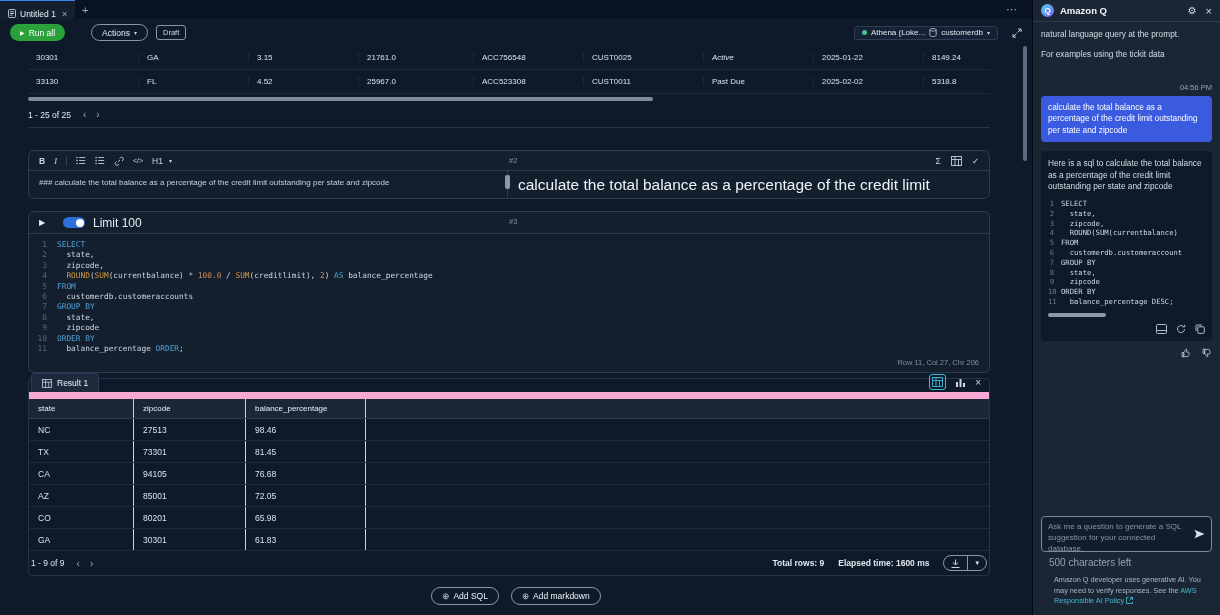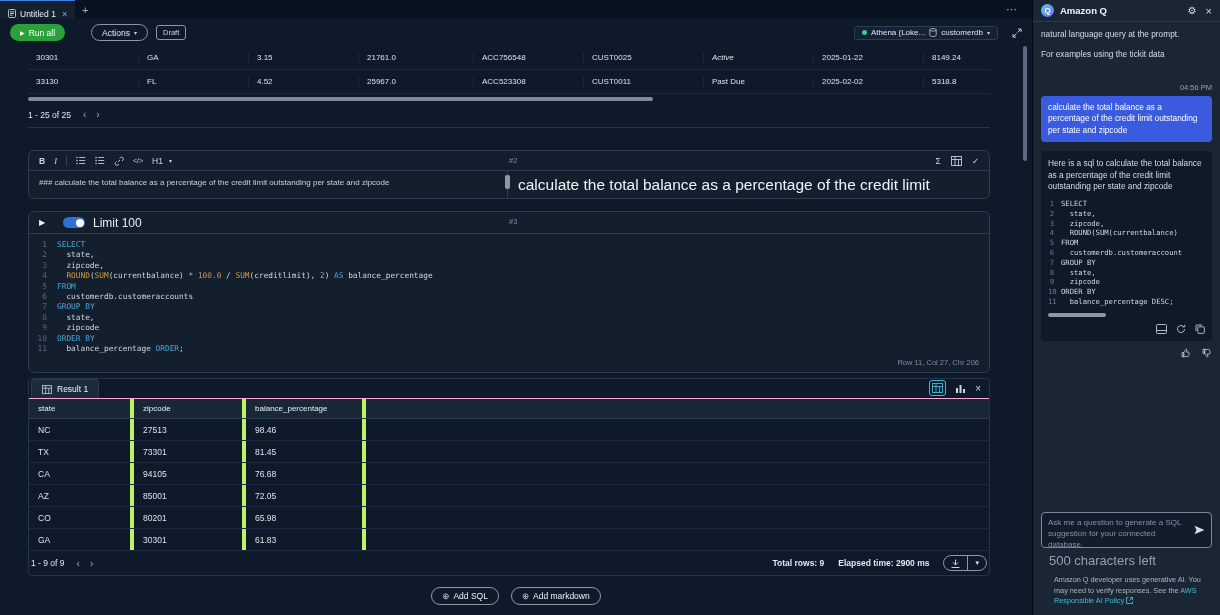--- a/index.html
+++ b/index.html
@@ -68,28 +68,28 @@
   .code-line { display:flex; }
   .lineno { width:28px; text-align:right; padding-right:10px; color:#55677e; flex:none; }
   .codetx { white-space:pre; }
   .kw { color:#4fa3d8; }
   .fn { color:#d79a3d; }
   .num { color:#c78f56; }
   .cursor-status { position:absolute; bottom:5px; right:10px; font-size:7.5px; color:#7c8ca1; }
 
   
   .result { margin-left:28px; width:962px; margin-top:5px; border:1px solid #24344b; border-radius:4px; }
-  .result-tabs { display:flex; align-items:flex-end; height:20px; border-bottom:1px solid #f9a8d4; padding:0 2px; }
+  .result-tabs { display:flex; align-items:flex-end; height:20px; border-bottom:7px solid #f9a8d4; padding:0 2px; }
   .result-tab { background:#1d2a3c; height:19px; display:flex; align-items:center; gap:5px; padding:0 10px; font-size:8.5px; border:1px solid #2c3b52; border-bottom:none; border-radius:4px 4px 0 0; color:#eef2f7; }
   .result-icons { margin-left:auto; display:flex; gap:7px; align-items:center; padding-right:6px; padding-bottom:2px; }
   .view-btn { display:flex; align-items:center; padding:2px; color:#cdd7e2; }
   .view-btn.active { color:#44b9d6; border:1px solid #44b9d6; border-radius:3px; }
   .close-x { color:#cdd7e2; font-size:10px; }
   .rhead { display:flex; height:20px; background:#1a2737; border-bottom:1px solid #2c3b52; font-size:8px; color:#e7edf4; align-items:center; }
-  .rcell { padding:0 9px; border-right:4px solid #bef264; overflow:hidden; white-space:nowrap; height:100%; display:flex; align-items:center; }
+  .rcell { padding:0 9px; border-right:1px solid #bef264; overflow:hidden; white-space:nowrap; height:100%; display:flex; align-items:center; }
   .rcell-fill { flex:1; }
   .rrow { display:flex; height:22px; align-items:center; border-bottom:1px solid #1d2a3d; font-size:8.5px; color:#dbe2ea; }
   .result .pagebar { border-bottom:none; padding:0 2px; height:24px; }
 
   
   .add-row { margin-top:11px; display:flex; justify-content:center; gap:12px; }
   .add-btn { border:1px solid #8b98a8; border-radius:10px; height:18px; padding:0 10px; font-size:8.5px; color:#eef2f7; background:transparent; display:flex; align-items:center; gap:4px; font-family:inherit; }
   .v-scroll { position:absolute; right:5px; top:22px; width:4px; height:580px; }
   .v-scroll .thumb { position:absolute; top:24px; width:4px; height:115px; background:#5c6c80; border-radius:2px; }
 
@@ -110,21 +110,21 @@
   .q-code-scroll { height:4px; margin-top:6px; position:relative; }
   .q-code-scroll .thumb { position:absolute; left:0; top:0; height:4px; width:58px; background:#8b98a8; border-radius:2px; }
   .q-actions { display:flex; justify-content:flex-end; gap:9px; margin-top:7px; color:#c2cddb; }
   .q-thumbs { display:flex; justify-content:flex-end; gap:11px; margin-top:7px; color:#c2cddb; }
   .q-newconv { margin-top:auto; text-align:center; color:#44b9d6; font-weight:bold; font-size:8.8px; padding:10px 0; }
   .q-footer { flex:none; padding:4px 8px 8px; }
   .q-input { position:relative; border:1px solid #7b899b; border-radius:4px; background:#121d2b; height:36px; }
   .q-input textarea { position:absolute; left:0; top:0; width:152px; height:100%; background:transparent; border:none; outline:none; resize:none; color:#dfe6ee; font-size:8px; padding:5px 6px; font-family:"Liberation Sans",sans-serif; line-height:1.35; }
   .q-input textarea::placeholder { color:#8494a6; }
   .q-send { position:absolute; right:6px; top:12px; color:#d7dee8; display:flex; }
-  .q-chars { font-size:13px; color:#93a1b3; margin:5px 0 7px;padding-left:8px; }
+  .q-chars { font-size:10px; color:#93a1b3; margin:5px 0 7px;padding-left:8px; }
   .q-disclaimer { font-size:7.3px; color:#aab6c4; line-height:1.45; padding-left:13px; }
   .q-link { color:#44b9d6; }
   svg { display:block; }
 </style>
 </head>
 <body>
 
 <div class="app">
 
   <div class="notebook">
@@ -391,21 +391,21 @@
           </div>
         </div>
       <div class="pagebar">
         <span style="margin-left:0">1 - 9 of 9</span>
         <span class="pg-arrows">
           <span>‹</span>
           <span>›</span>
         </span>
         <span class="pg-right">
           <span style="font-weight:bold">Total rows: 9</span>
-          <span style="font-weight:bold">Elapsed time: 2900 ms</span>
+          <span style="font-weight:bold">Elapsed time: 1600 ms</span>
           <span class="dl-split">
             <span class="dl-seg">
               <svg width="9" height="9" viewBox="0 0 9 9" fill="none" stroke="currentColor" stroke-width="0.9">
                   <path d="M4.5 0.5v5M2 3.5l2.5 2.5L7 3.5M0.5 8.5h8"></path>
                 </svg>
             </span>
             <span class="dl-seg">▾</span>
           </span>
         </span>
       </div>

